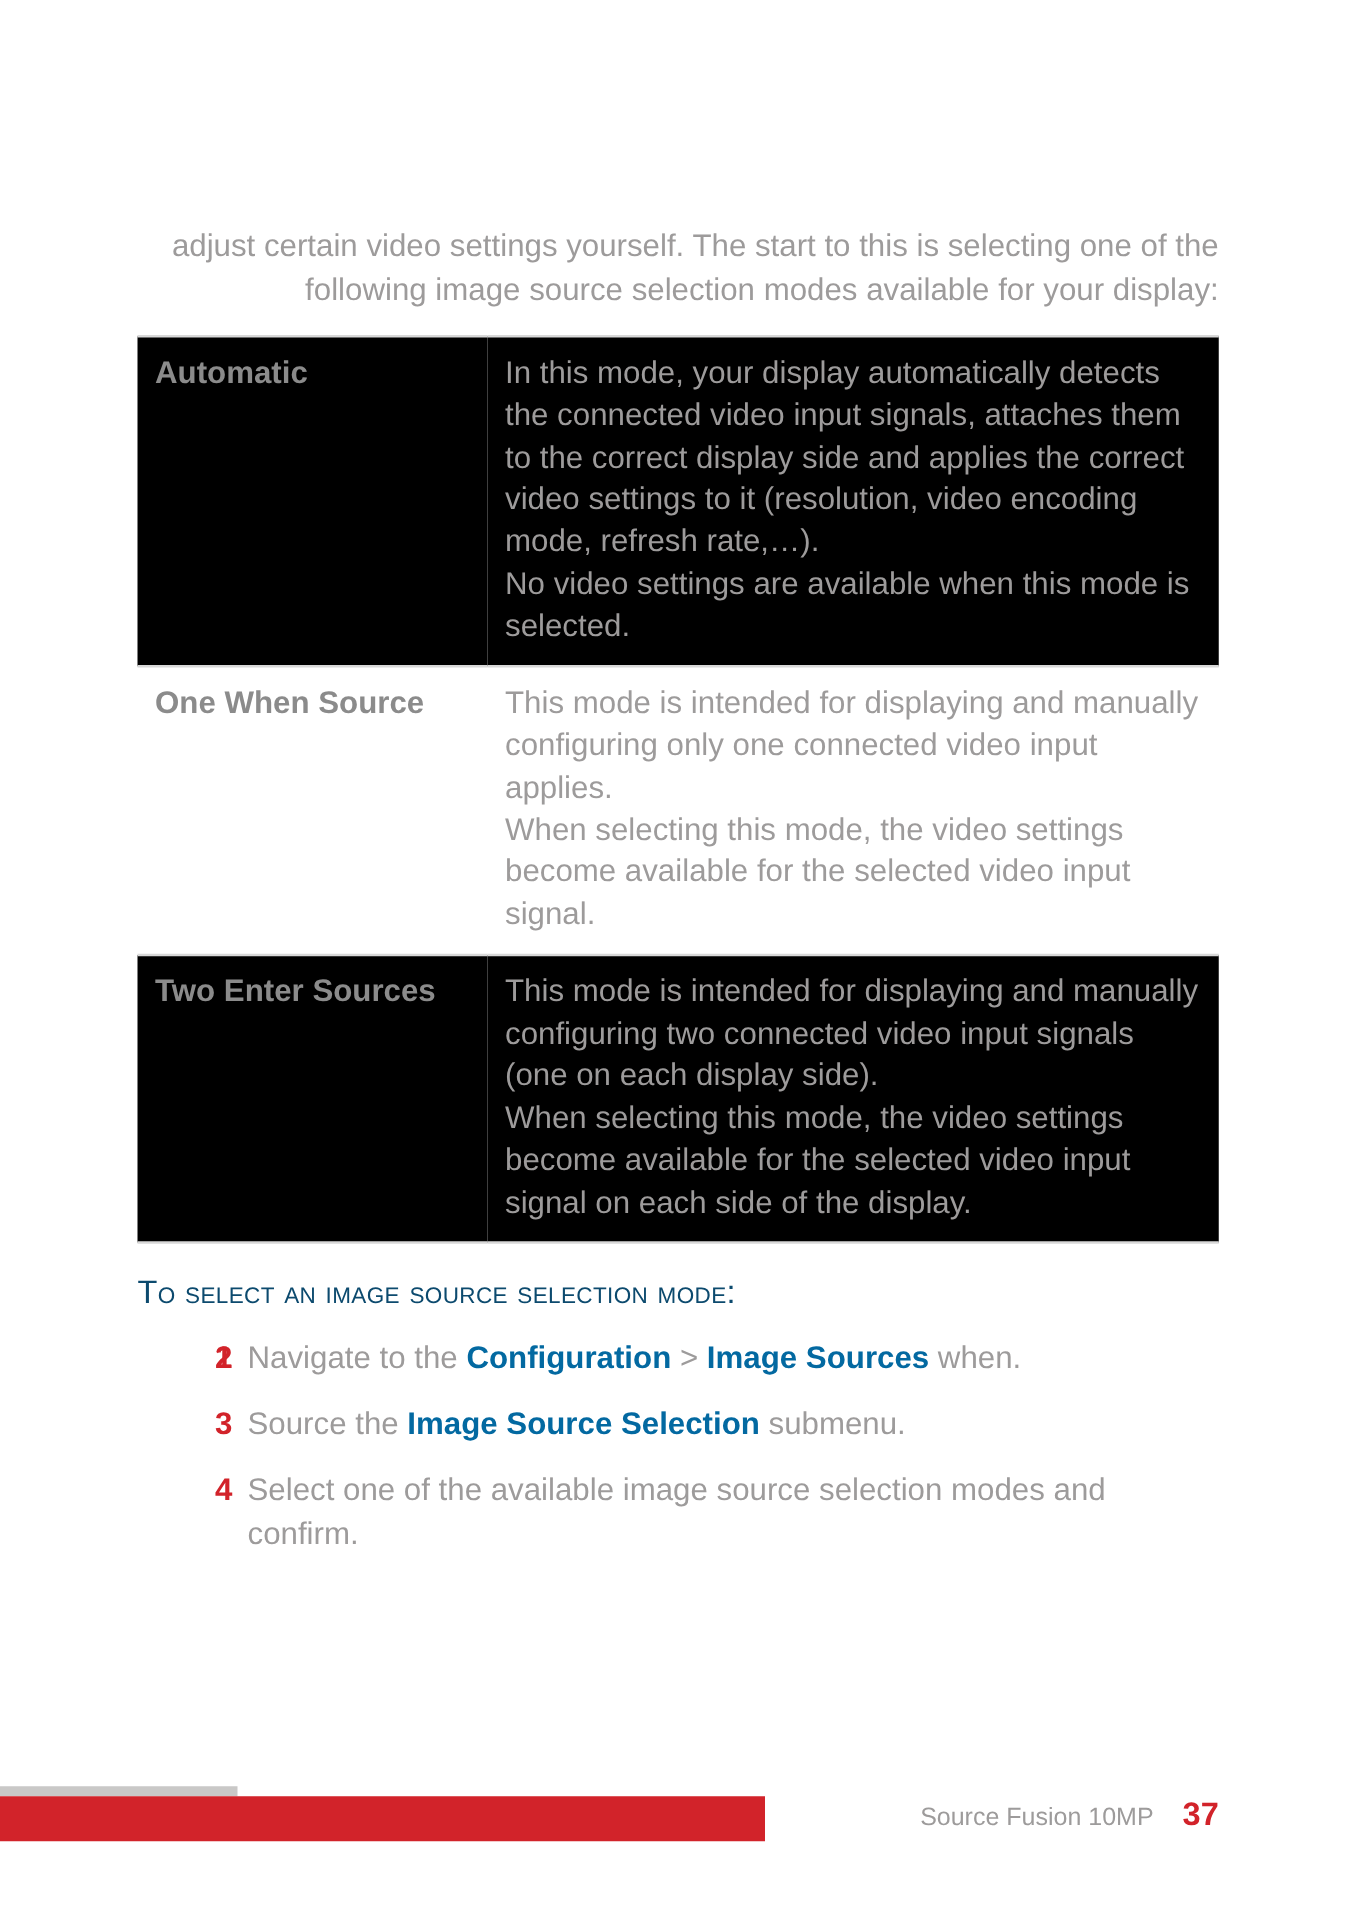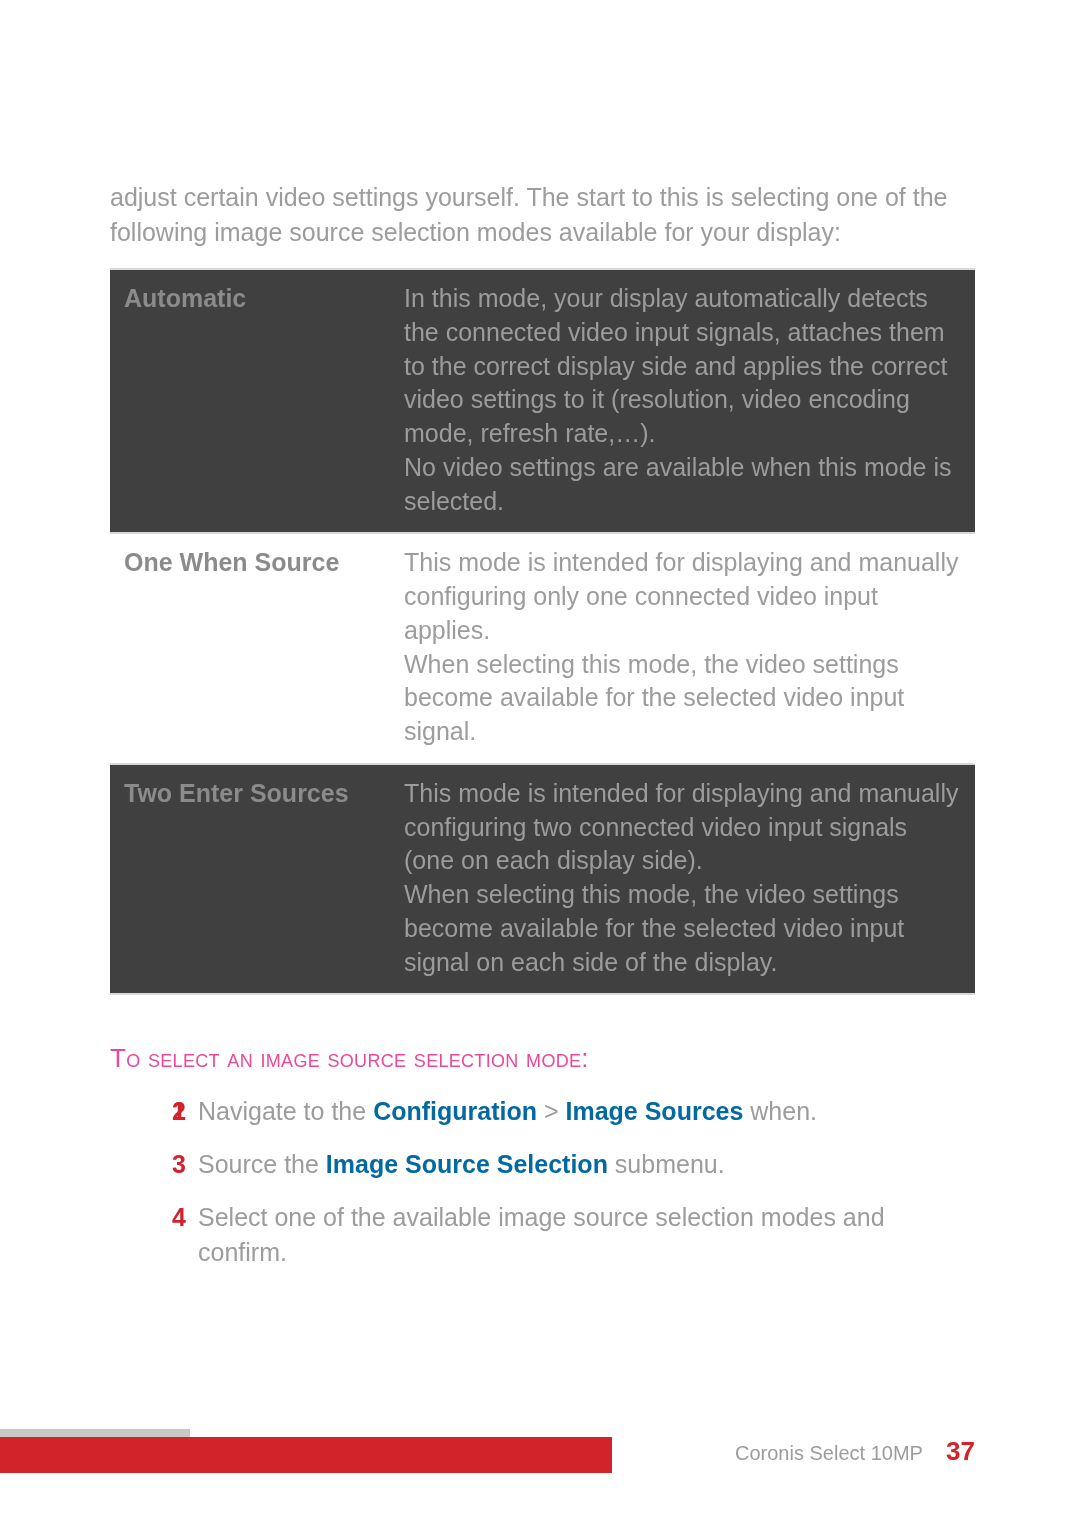--- a/index.html
+++ b/index.html
@@ -11,46 +11,47 @@
     position: relative;
   }
   .page {
     padding: 180px 105px 0 110px;
   }
   .intro {
     font-size: 25px;
     line-height: 1.4;
     color: #9d9b9b;
     margin-bottom: 18px;
+    text-align: right;
   }
   table.modes {
     width: 100%;
     border-collapse: collapse;
   }
   table.modes td {
     vertical-align: top;
     padding: 12px 14px 14px 14px;
     font-size: 25px;
     line-height: 1.35;
     color: #9d9b9b;
   }
   table.modes tr {
     border-top: 2px solid #d8d8d8;
     border-bottom: 2px solid #d8d8d8;
   }
-  table.modes tr.shade td { background: #404040; margin-top: 47px; }
+  table.modes tr.shade td { background: #000000; margin-top: 47px; }
   table.modes td.label {
     width: 280px;
     font-weight: 600;
     color: #8b8b8b;
     font-family: "Segoe UI Semibold", "Helvetica Neue", Arial, sans-serif;
   }
   .section-heading {
-    margin-top: 48px;
-    color: #ec4899;
+    margin-top: 23px;
+    color: #0c4a6e;
     font-size: 26px;
     font-variant: small-caps;
     letter-spacing: 0.3px;
   }
   ol.steps {
     list-style: none;
     margin-top: 20px;
     padding-left: 48px;
   }
   ol.steps li {
@@ -154,16 +155,16 @@
       <span>Select one of the available image source selection modes and confirm.</span>
     </li>
   </ol>
 
 </div>
 
 <div class="footer">
   <div class="grey-bar"></div>
   <div class="red-bar"></div>
   <div class="pg">
-    <span>Coronis Select 10MP</span>
+    <span>Source Fusion 10MP</span>
     <span class="pn">37</span>
   </div>
 </div>
 
 </body></html>

